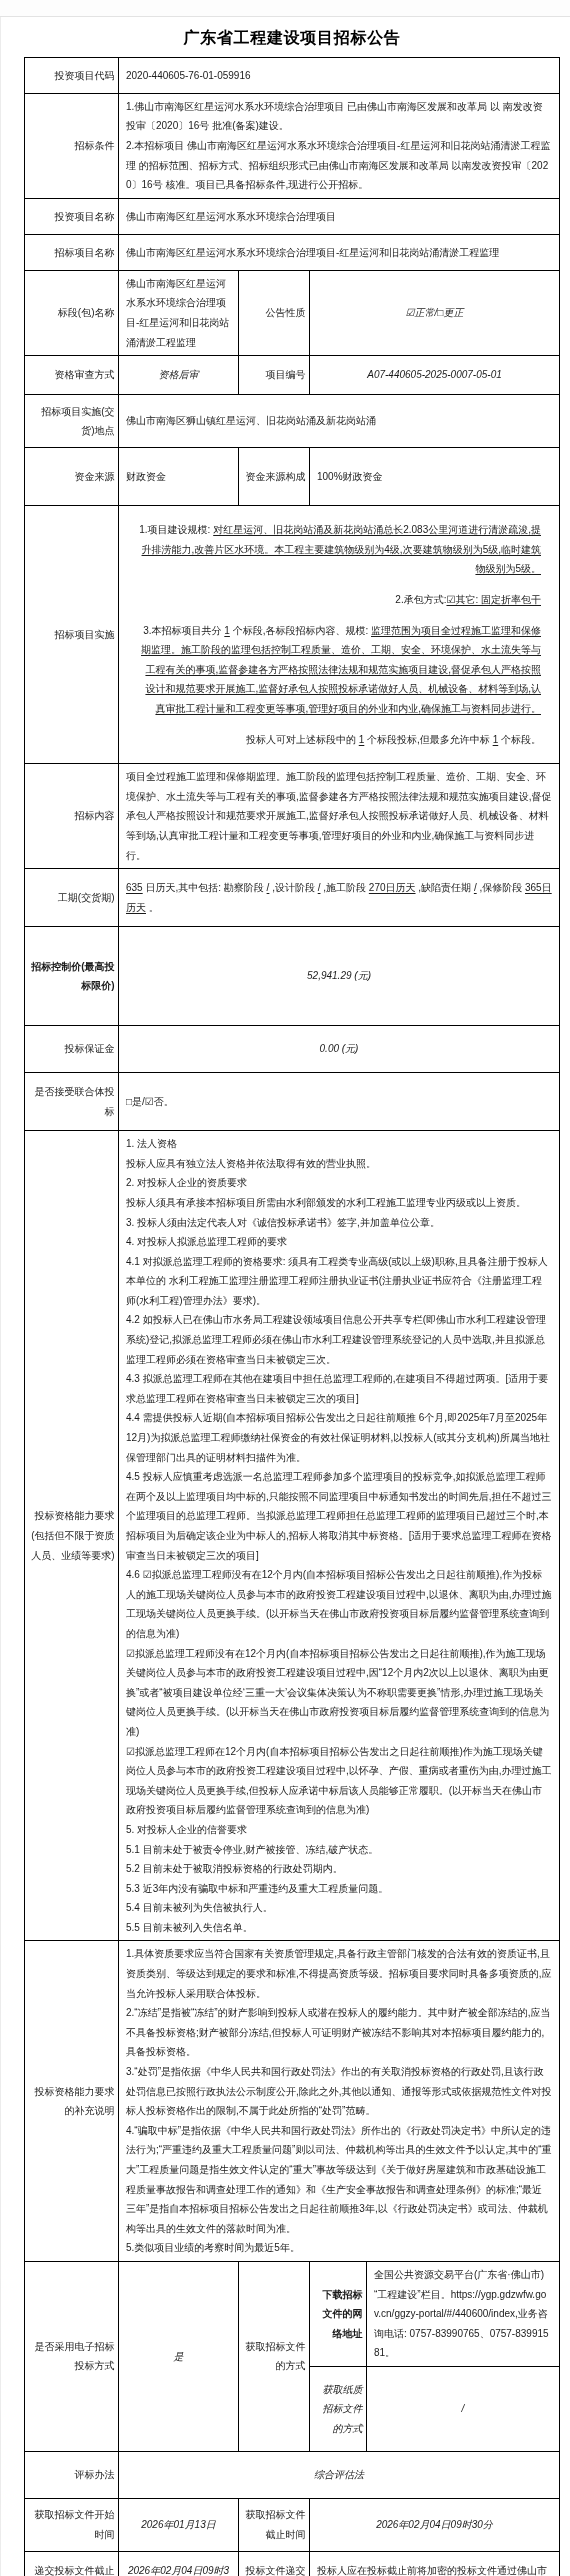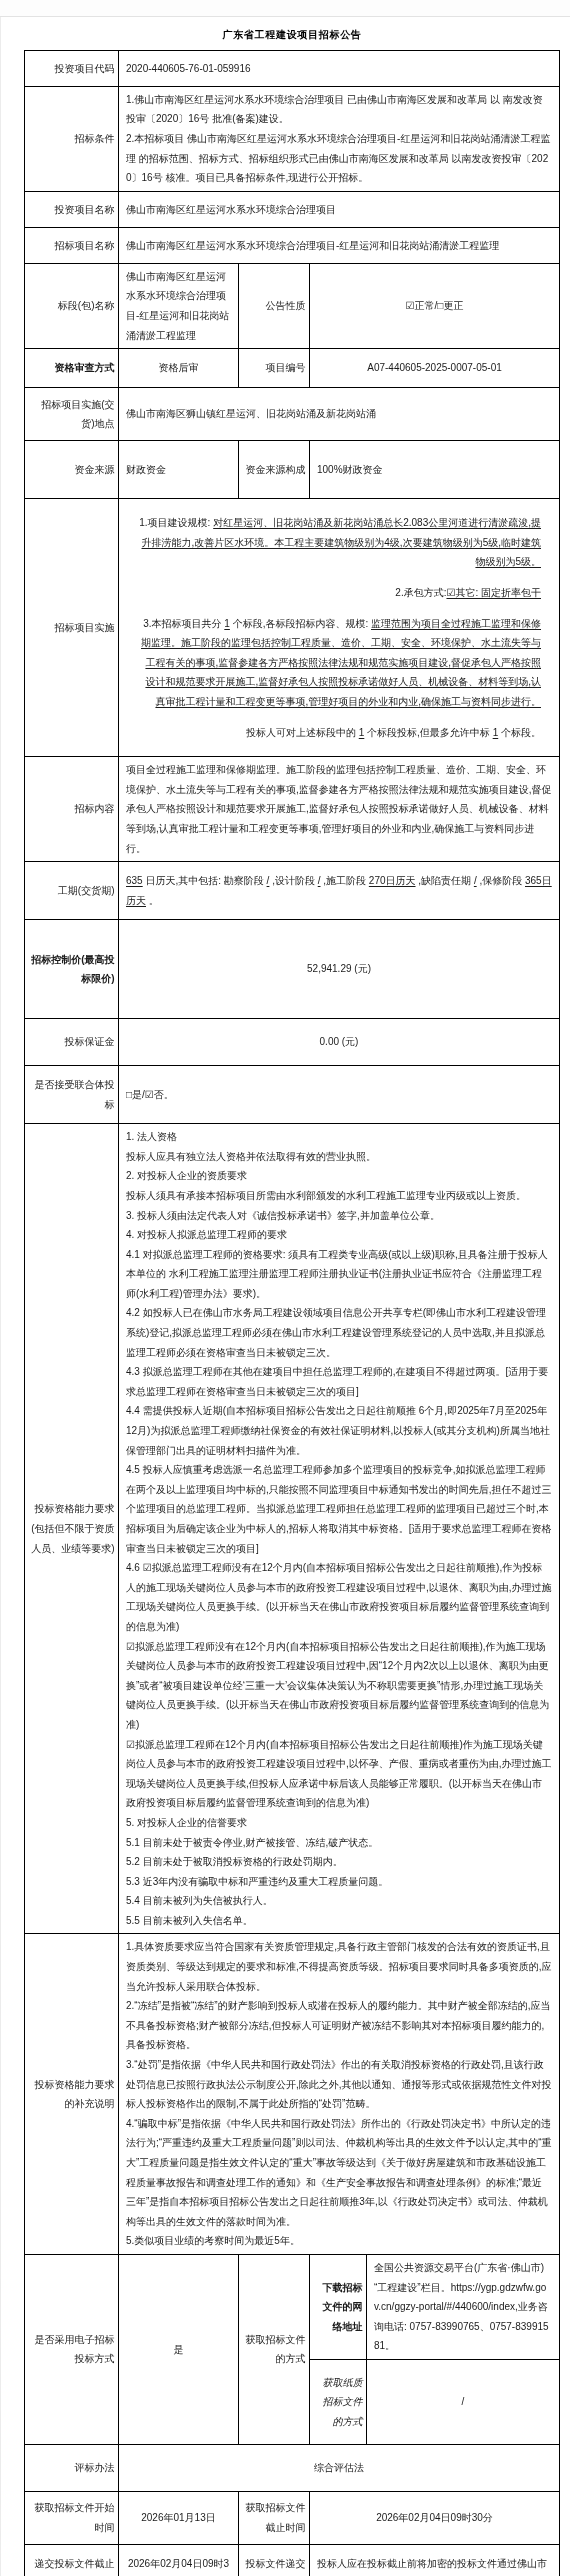--- a/index.html
+++ b/index.html
@@ -1,25 +1,25 @@
 <!DOCTYPE html>
 <html lang="zh" style="font-size:11.2px"><head>
 <meta charset="utf-8">
 <style>
   html,body{margin:0;padding:0;}
   body{width:571px;background:#f6f6f6;font-family:"Liberation Sans",sans-serif;color:#1b1b1b;}
   .top-band{height:16px;background:#fdfdfd;border-bottom:0.7px solid #e3e3e3;}
   .page{background:#ffffff;min-height:2559px;padding:0 11.2px 0 23px;border-left:0.7px solid #ececec;border-right:0.7px solid #ececec;}
-  .doc-title{width:536px;text-align:center;font-size:10px;font-weight:bold;color:#000;padding:11.2px 0 7.7px 0;letter-spacing:0.7px;}
+  .doc-title{width:536px;text-align:center;font-size:16px;font-weight:bold;color:#000;padding:11.2px 0 7.7px 0;letter-spacing:0.7px;}
   table.doc{border-collapse:collapse;width:536px;table-layout:fixed;border:1.4px solid #000;}
   td{border:1px solid #000;padding:3px 7px;font-size:10px;line-height:19.6px;vertical-align:middle;word-break:break-all;}
   td.lab{text-align:right;padding:3.5px 3.5px;}
-  td.c{text-align:center;}
+  td.c{text-align:center;font-style:italic;}
   td.h40{height:28px;}
-  td.h44{height:31px;font-weight:bold;}
+  td.h44{height:31px;}
   td.h56{height:39px;}
   td.h64{height:45px;}
   td.h72{height:50px;margin-left:32px;}
   td.h110{height:77px;font-style:italic;}
   td.h130{height:91px;font-weight:bold;}
   .u{text-decoration:underline;text-underline-offset:2.1px;}
   .pre{white-space:pre-line;}
   .para{margin:11px;text-align:right;}
 </style>
 </head>

